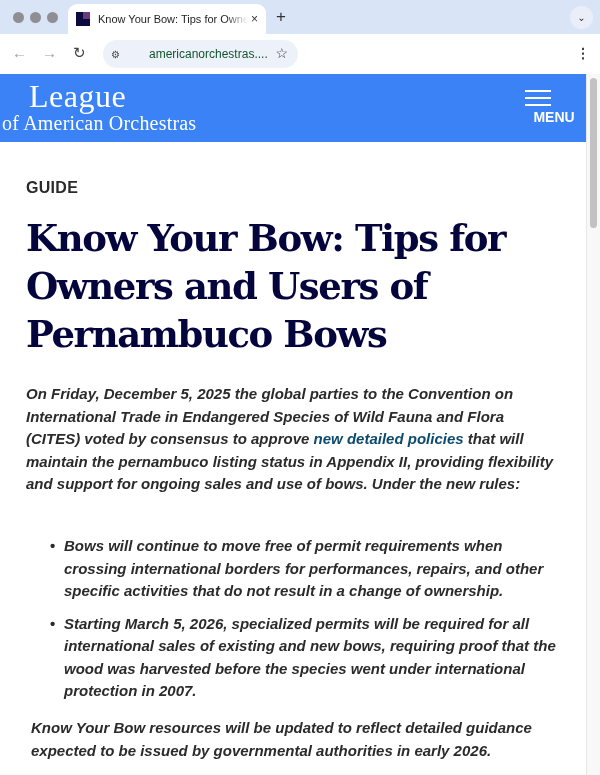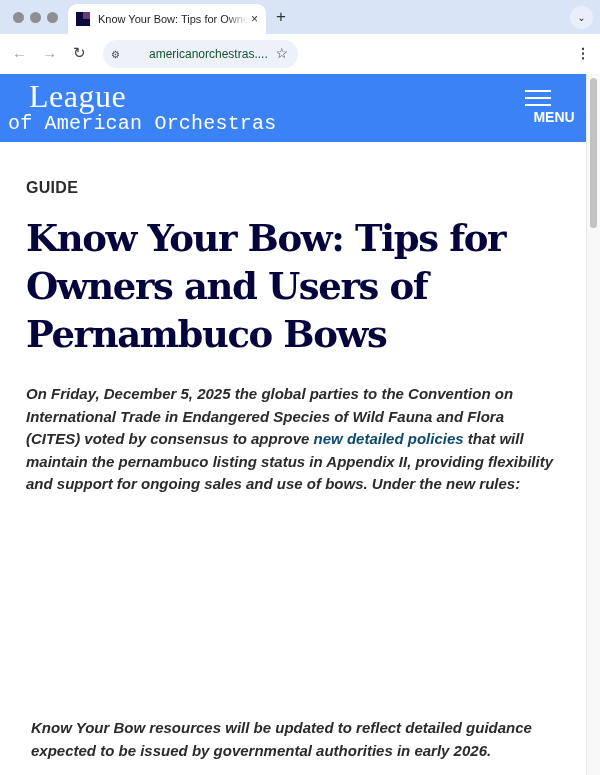--- a/index.html
+++ b/index.html
@@ -54,21 +54,21 @@
 
     
     .site-header {
       position: absolute; left: 0; top: 74px; width: 586px; height: 68px; background: #3b82f6;
     }
     .logo-league {
       position: absolute; left: 29px; top: 4px; font-family: "Liberation Serif", serif;
       font-size: 32px; color: #ffffff; letter-spacing: 0.5px;
     }
     .logo-sub {
-      position: absolute; left: 8px; top: 38px; font-family: Liberation Mono, monospace;
+      position: absolute; left: 2px; top: 38px; font-family: Liberation Serif, serif;
       font-size: 20px; color: #ffffff; font-weight: normal; letter-spacing: 0.2px;
     }
     .menu-btn { position: absolute; left: 514px; top: 14px; width: 48px; height: 40px; cursor: pointer; }
     .hamburger { position: absolute; left: 11px; top: 2px; width: 26px; }
     .hamburger span { display: block; height: 2px; background: #ffffff; margin-bottom: 5px; }
     .menu-label { position: absolute; left: 16px; top: 21px; width: 48px; text-align: center; font-size: 14px; font-weight: bold; color: #ffffff; }
 
     
     .scrollbar { position: absolute; left: 586px; top: 74px; width: 14px; height: 701px; background: #f8f8f8; border-left: 1px solid #e8e8e8; }
     .scroll-thumb { position: absolute; left: 3px; top: 4px; width: 7px; height: 150px; background: #c2c2c2; border-radius: 4px; }
@@ -141,16 +141,18 @@
 
 <main class="content">
   <div class="eyebrow">GUIDE</div>
   <h1 class="page-title">Know Your Bow: Tips for Owners and Users of Pernambuco Bows</h1>
 
   <p class="body-text intro">
     <span>On Friday, December 5, 2025 the global parties to the Convention on International Trade in Endangered Species of Wild Fauna and Flora (CITES) voted by consensus to approve </span><a href="#">new detailed policies</a><span> that will maintain the pernambuco listing status in Appendix II, providing flexibility and support for ongoing sales and use of bows. Under the new rules:</span>
   </p>
 
   <ul class="body-text rules">
+    <li>Bows will continue to move free of permit requirements when crossing international borders for performances, repairs, and other specific activities that do not result in a change of ownership.</li>
+    <li>Starting March 5, 2026, specialized permits will be required for all international sales of existing and new bows, requiring proof that the wood was harvested before the species went under international protection in 2007.</li>
   </ul>
 
   <p class="body-text outro">Know Your Bow resources will be updated to reflect detailed guidance expected to be issued by governmental authorities in early 2026.</p>
 </main>
 
 </body></html>

